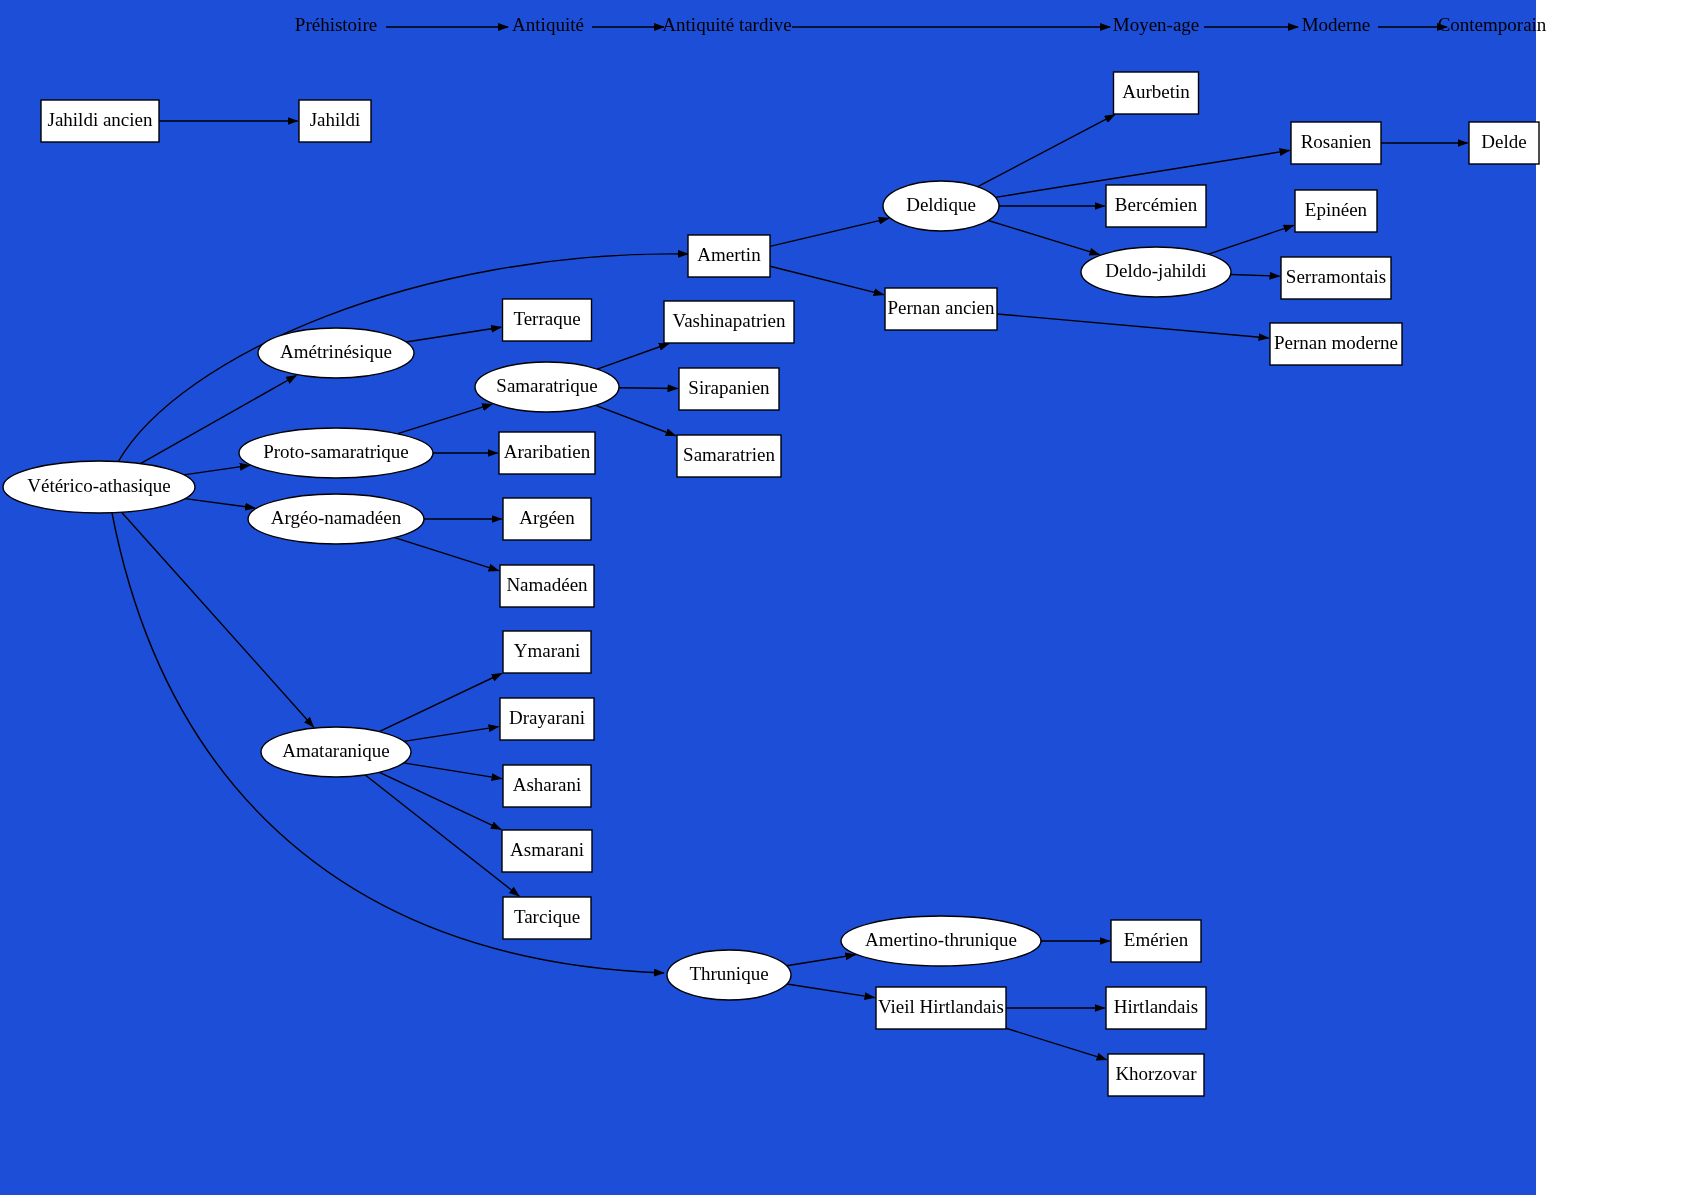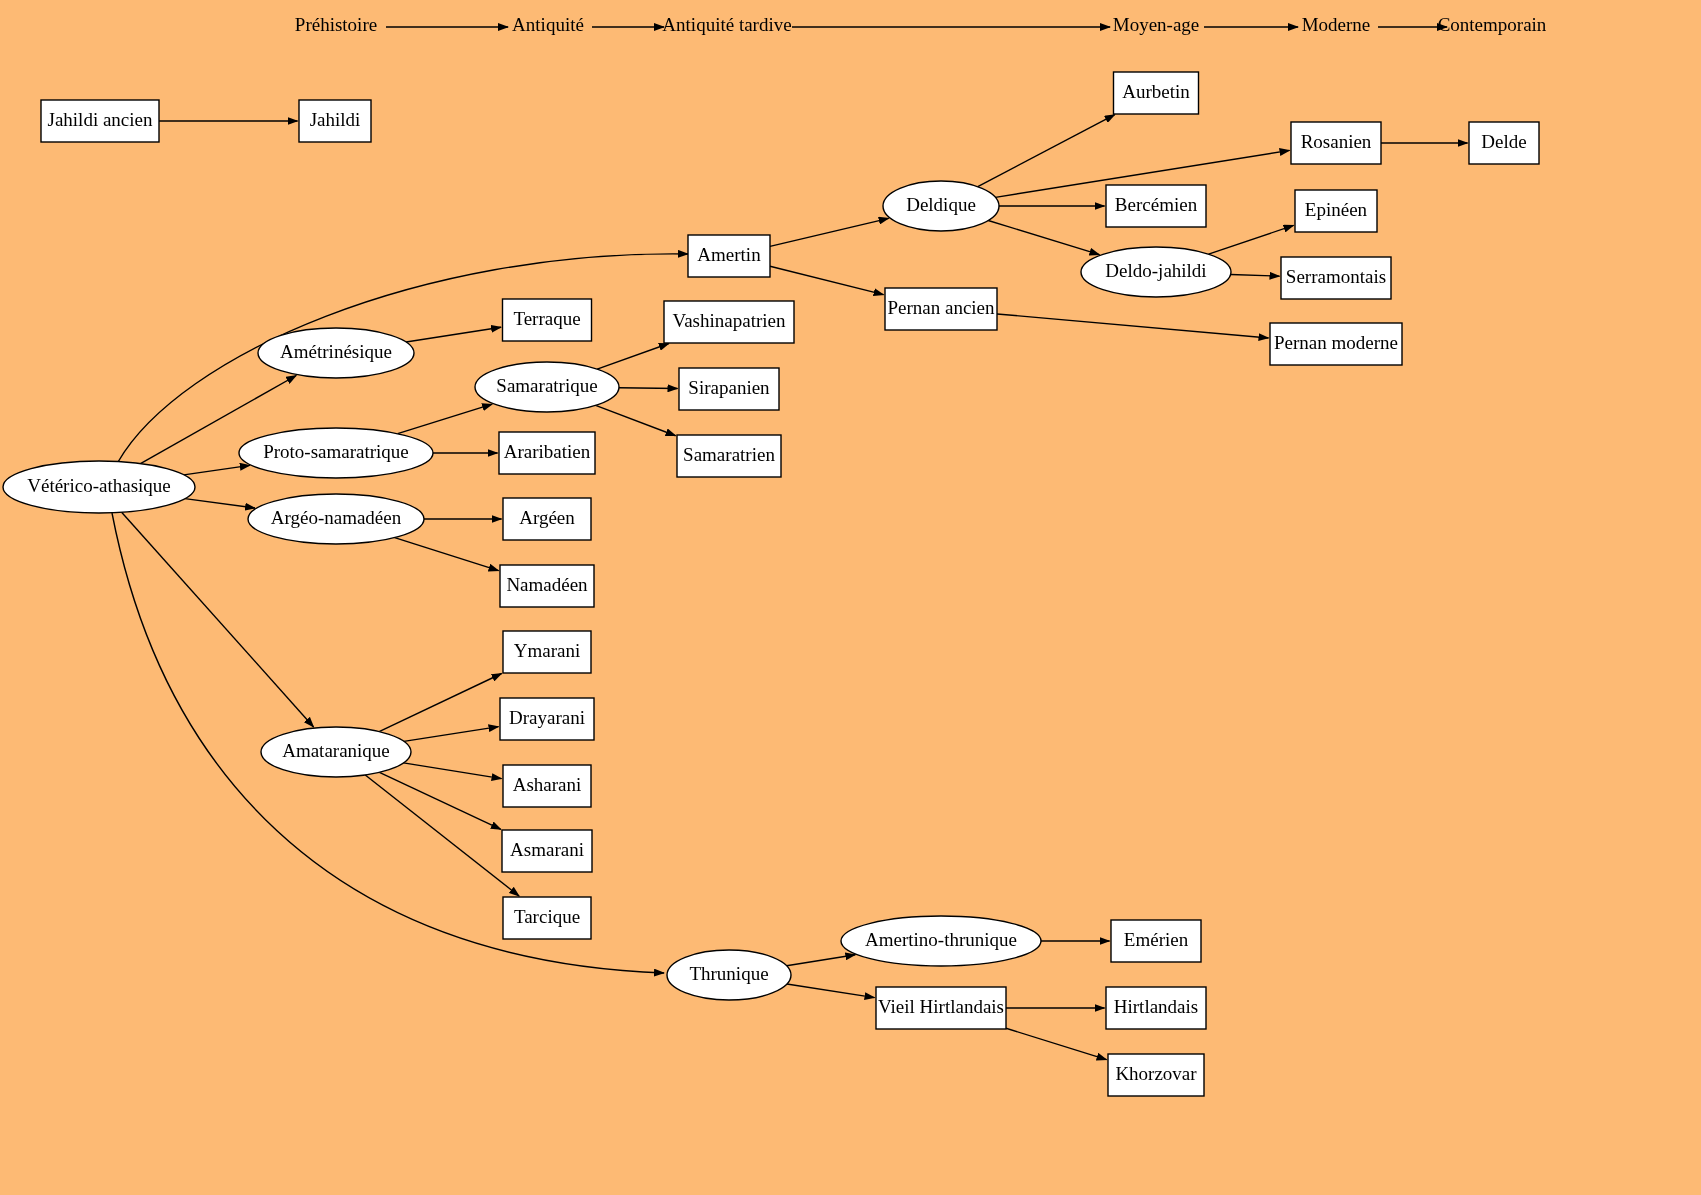--- a/index.html
+++ b/index.html
@@ -2,23 +2,23 @@
 <html><head>
 <meta charset="utf-8">
 <style>
   html, body {
     margin: 0;
     padding: 0;
     background: #ffffff;
   }
   #canvas {
     position: relative;
-    width: 1701px;
+    width: 1536px;
     height: 1195px;
-    background: #fdba74;
+    background: #1d4ed8;
     font-family: "Liberation Serif", "DejaVu Serif", serif;
   }
   svg#graph {
     position: absolute;
     top: 0; left: 0;
     width: 1701px;
     height: 1195px;
   }
   .node-box {
     fill: #ffffff;

